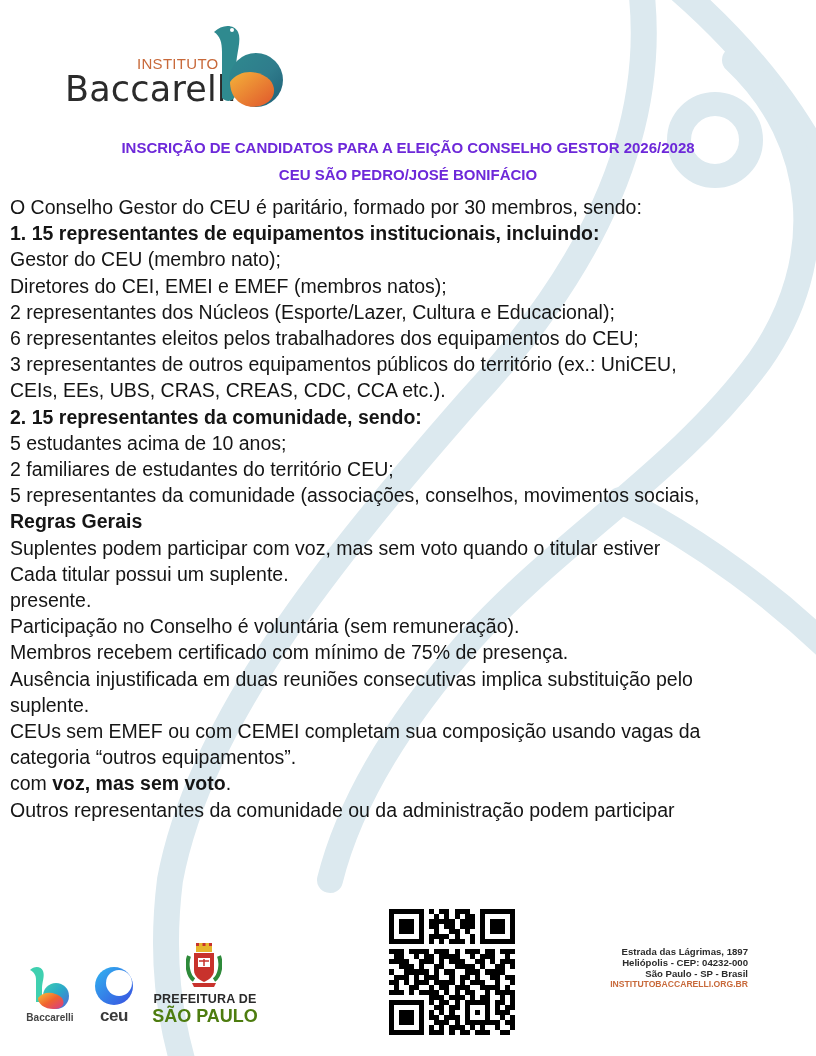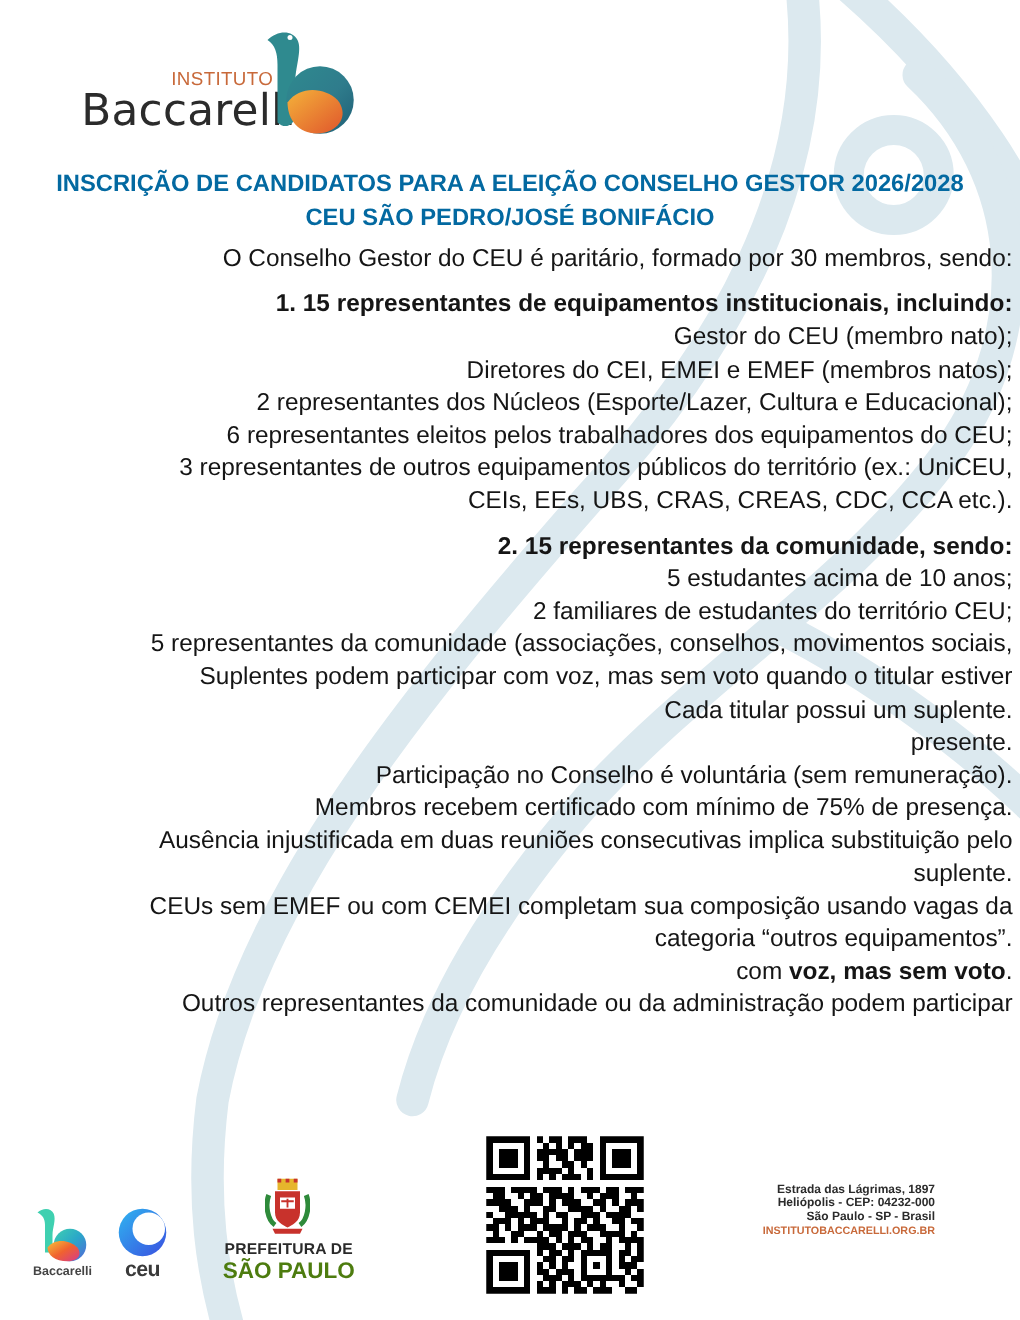--- a/index.html
+++ b/index.html
@@ -10,37 +10,37 @@
 
     .page { position: relative; z-index: 1; width: 816px; height: 852px; }
 
     
     .logo { position: absolute; left: 62px; top: 22px; width: 225px; height: 90px; }
     .logo-instituto { position: absolute; left: 75px; top: 33px; font-size: 15px; letter-spacing: 0.3px; color: #c8693a; }
     .logo-name { position: absolute; left: 3px; top: 47px; font-size: 35px; color: #2b2b2b; letter-spacing: 0.2px; font-family: "DejaVu Sans", sans-serif; font-weight: 400; }
     .logo-mark { position: absolute; left: 150px; top: 0; width: 72px; height: 88px; }
 
     
-    .title { position: absolute; left: 0; top: 134px; width: 816px; text-align: center; font-weight: bold; font-size: 19px; line-height: 27px; color: #0369a1; }
+    .title { position: absolute; left: 0; top: 134px; width: 816px; text-align: center; font-weight: bold; font-size: 15px; line-height: 27px; color: #6d28d9; }
 
     
     .body { position: absolute; left: 10px; top: 194px; width: 800px; font-size: 19.5px; line-height: 26.2px; color: #151515; }
-    .body p { white-space: nowrap; text-align: right; }
-    .body .b { font-weight: bold; margin-top: 10px; }
+    .body p { white-space: nowrap; }
+    .body .b { font-weight: bold; }
 
     
     .footer-logo-bacc { position: absolute; left: 22px; top: 966px; width: 56px; height: 62px; }
     .footer-logo-bacc .mark { position: absolute; left: 6px; top: 0; width: 44px; height: 44px; }
     .footer-logo-bacc .lbl { position: absolute; left: 0; top: 46px; width: 56px; text-align: center; font-size: 10px; font-weight: bold; color: #444; }
 
     .footer-logo-ceu { position: absolute; left: 92px; top: 966px; width: 44px; height: 62px; text-decoration: underline; }
     .footer-logo-ceu .mark { position: absolute; left: 2px; top: 0; width: 40px; height: 40px; }
     .footer-logo-ceu .lbl { position: absolute; left: 0; top: 40px; width: 44px; text-align: center; font-size: 17px; font-weight: bold; color: #3a3a3a; letter-spacing: -0.5px; }
 
-    .footer-logo-sp { position: absolute; left: 150px; top: 942px; width: 110px; height: 90px; margin-left: 26px; }
+    .footer-logo-sp { position: absolute; left: 150px; top: 942px; width: 110px; height: 90px; }
     .footer-logo-sp .crest { position: absolute; left: 36px; top: 0; width: 36px; height: 48px; }
     .footer-logo-sp .l1 { position: absolute; left: 0; top: 50px; width: 110px; text-align: center; font-size: 12.5px; font-weight: bold; color: #2a2a2a; letter-spacing: 0.2px; }
     .footer-logo-sp .l2 { position: absolute; left: 0; top: 64px; width: 110px; text-align: center; font-size: 18px; font-weight: 900; font-weight: bold; color: #4d7c0f; }
 
     .qr { position: absolute; left: 389px; top: 909px; width: 126px; height: 126px; background: #fff; }
 
     .address { position: absolute; left: 590px; top: 946px; width: 158px; text-align: right; font-size: 9.6px; line-height: 11px; font-weight: bold; color: #2b2b2b; }
     .address .site { color: #c8693a; font-size: 8.6px; }
   </style>
 </head>
@@ -98,20 +98,21 @@
     <p>2 representantes dos Núcleos (Esporte/Lazer, Cultura e Educacional);</p>
     <p>6 representantes eleitos pelos trabalhadores dos equipamentos do CEU;</p>
     <p>3 representantes de outros equipamentos públicos do território (ex.: UniCEU,</p>
     <p>CEIs, EEs, UBS, CRAS, CREAS, CDC, CCA etc.).</p>
 
     <p class="b">2. 15 representantes da comunidade, sendo:</p>
     <p>5 estudantes acima de 10 anos;</p>
     <p>2 familiares de estudantes do território CEU;</p>
     <p>5 representantes da comunidade (associações, conselhos, movimentos sociais,</p>
 
+    <p class="b">Regras Gerais</p>
     <p>Suplentes podem participar com voz, mas sem voto quando o titular estiver</p>
     <p>Cada titular possui um suplente.</p>
     <p>presente.</p>
     <p>Participação no Conselho é voluntária (sem remuneração).</p>
     <p>Membros recebem certificado com mínimo de 75% de presença.</p>
     <p>Ausência injustificada em duas reuniões consecutivas implica substituição pelo</p>
     <p>suplente.</p>
     <p>CEUs sem EMEF ou com CEMEI completam sua composição usando vagas da</p>
     <p>categoria “outros equipamentos”.</p>
     <p><span>com </span><span class="b">voz, mas sem voto</span><span>.</span></p>

